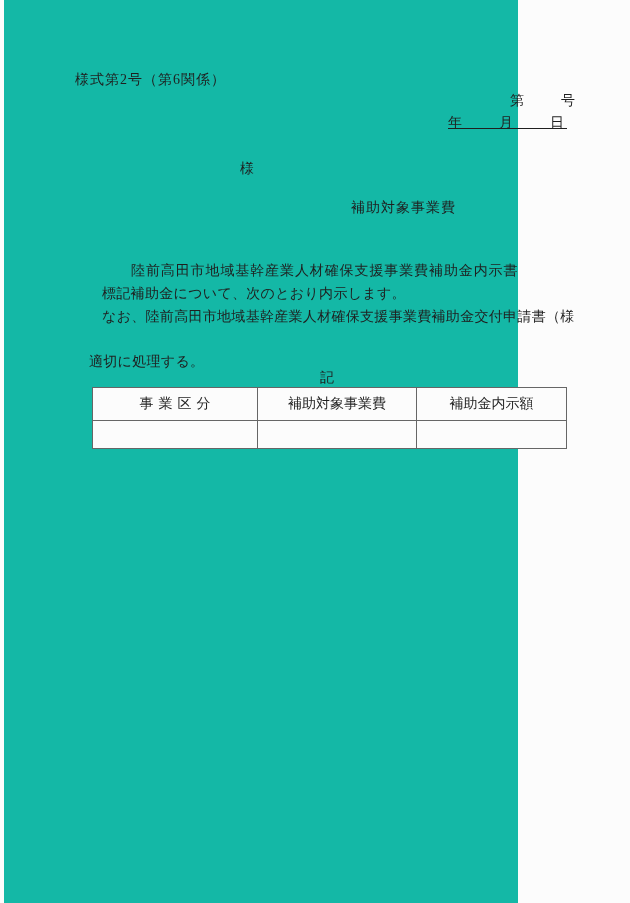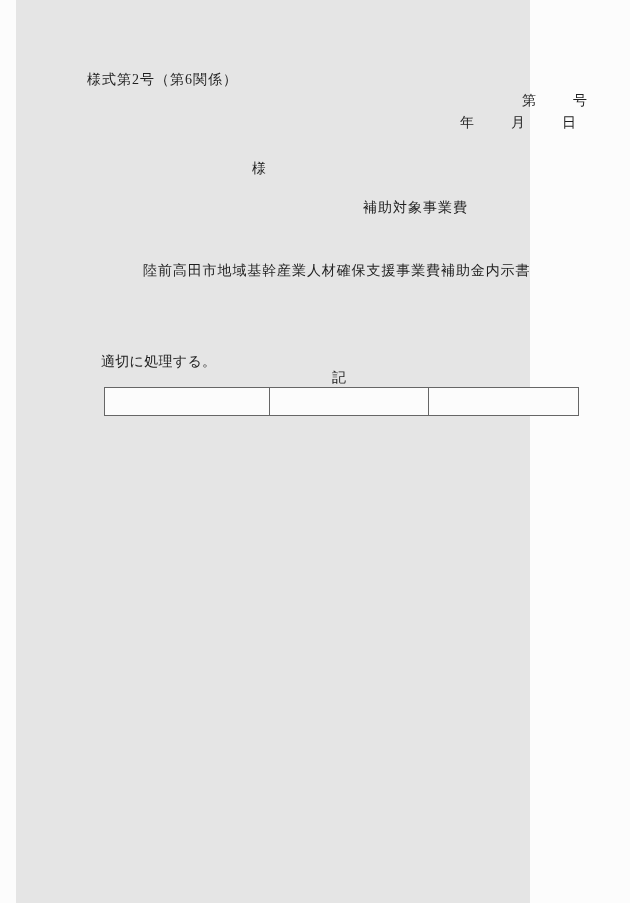--- a/index.html
+++ b/index.html
@@ -5,34 +5,34 @@
   * { margin: 0; padding: 0; box-sizing: border-box; }
   html, body { background: #fcfcfc; }
   body {
     width: 630px; height: 903px;
     font-family: "Liberation Serif", "DejaVu Serif", serif;
     color: #1f1f1f;
     position: relative;
     overflow: hidden;
   }
   .page {
-    position: absolute; left: 16px; top: 0;
+    position: absolute; left: 4px; top: 0;
     width: 514px; height: 903px;
-    background: #e5e5e5;
+    background: #14b8a6;
   }
   .t {
     position: absolute;
     font-size: 14px;
     line-height: 15px;
     white-space: pre;
     letter-spacing: 0.3px;
   }
   .form-number   { left: 71px;  top: 72px;  letter-spacing: 1px; }
   .doc-number    { left: 488px; top: 93px;  letter-spacing: 3px; margin-left: 18px; }
-  .date-line     { left: 444px; top: 115px; letter-spacing: 3px; }
+  .date-line     { left: 444px; top: 115px; letter-spacing: 3px; text-decoration: underline; }
   .recipient     { left: 236px; top: 161px; }
   .sender        { left: 347px; top: 200px; letter-spacing: 1px; }
   .doc-title     { left: 127px; top: 263px; letter-spacing: 0.9px; }
   .body-line-0   { left: 98px;  top: 286px; }
   .body-line-1   { left: 98px;  top: 309px; }
   .body-line-2   { left: 85px;  top: 331px; letter-spacing: 1px; }
   .body-line-3   { left: 85px;  top: 354px; }
   .record-mark   { left: 316px; top: 370px; }
   .tbl {
     position: absolute; left: 88px; top: 387px;
@@ -62,34 +62,41 @@
   <div class="t doc-number">第　　号</div>
 
   <div class="t date-line">年　　月　　日</div>
 
   <div class="t recipient">様</div>
 
   <div class="t sender">補助対象事業費</div>
 
   <div class="t doc-title">陸前高田市地域基幹産業人材確保支援事業費補助金内示書</div>
 
+  <div class="t body-line-0">標記補助金について、次のとおり内示します。</div>
 
+  <div class="t body-line-1">なお、陸前高田市地域基幹産業人材確保支援事業費補助金交付申請書（様</div>
 
 
   <div class="t body-line-3">適切に処理する。</div>
 
   <div class="t record-mark">記</div>
 
   <table class="tbl">
     <colgroup>
       <col style="width:165px">
       <col style="width:159px">
       <col style="width:150px">
     </colgroup>
     <tbody>
+      <tr class="hrow">
+        <th class="hdr-spaced">事業区分</th>
+        <th>補助対象事業費</th>
+        <th>補助金内示額</th>
+      </tr>
       <tr class="drow">
         <td></td>
         <td></td>
         <td></td>
       </tr>
     </tbody>
   </table>
 
 </div>
 

